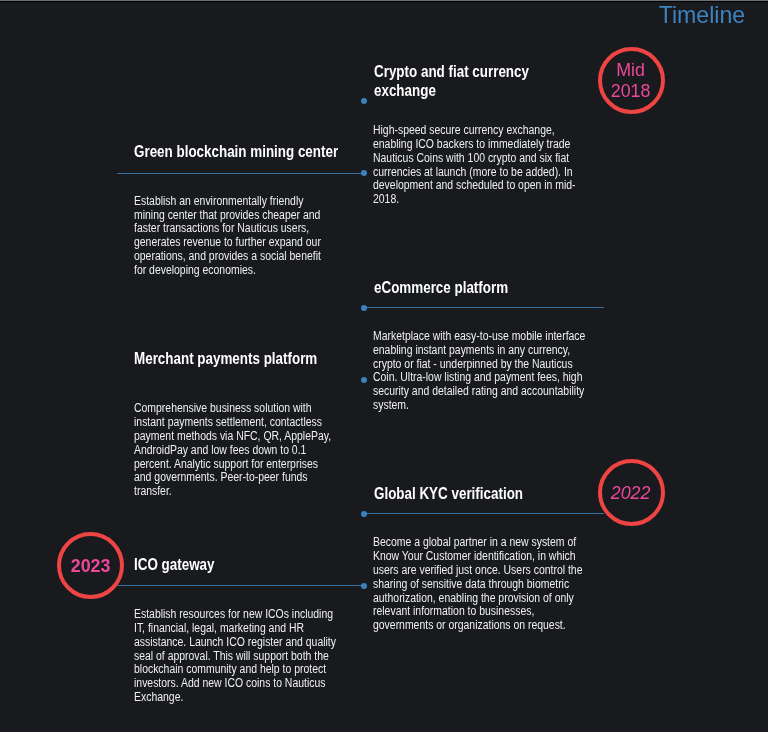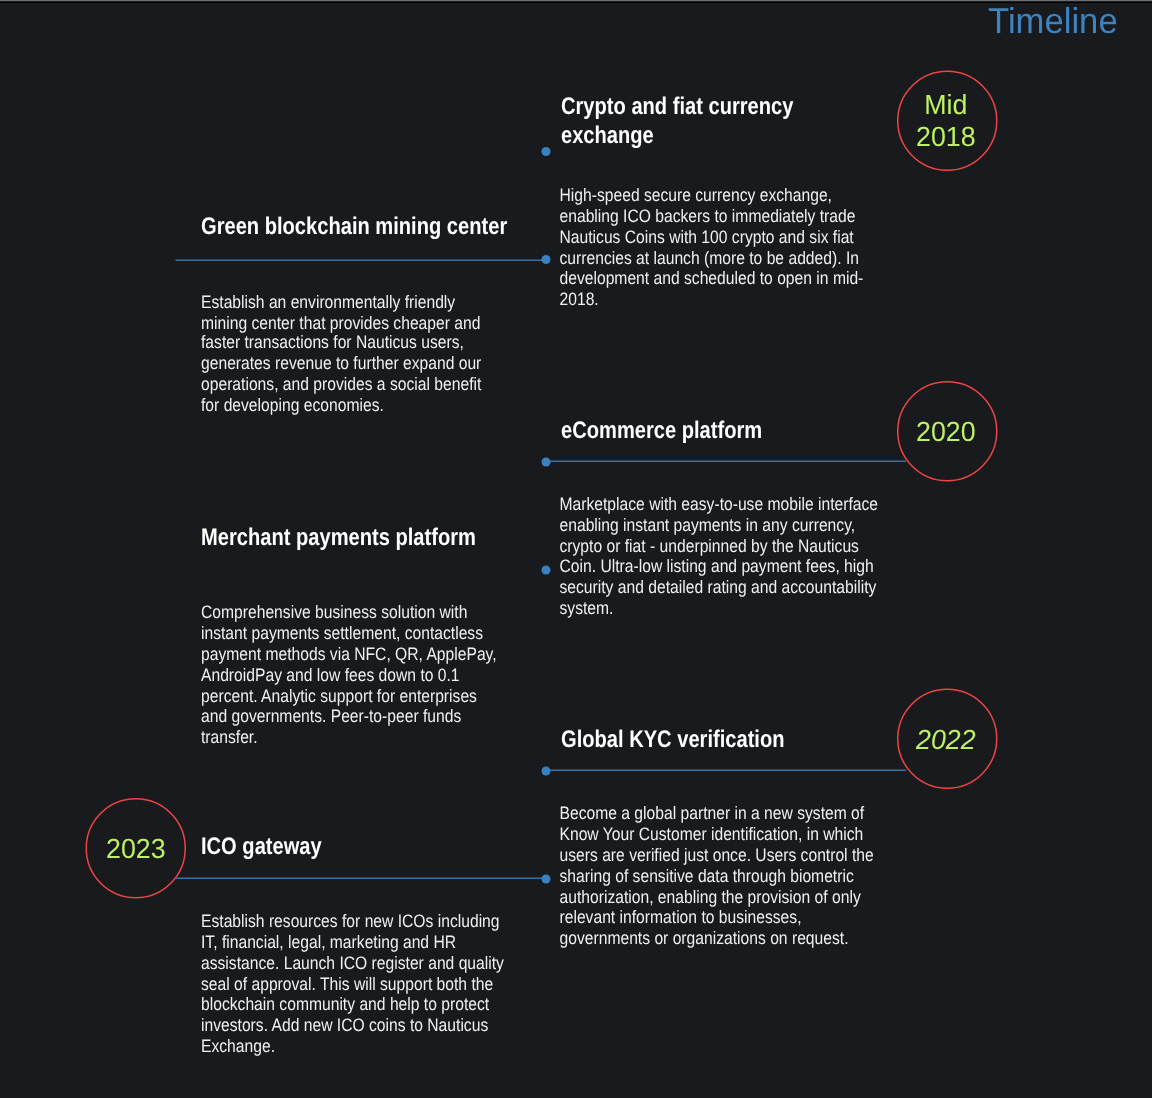--- a/index.html
+++ b/index.html
@@ -21,32 +21,32 @@
     color:#3d83c0;font-size:24px;font-weight:400;line-height:28px;
     transform:translateX(-21px) scaleX(0.962);transform-origin:center top;
   }
 
   
   #timeline{position:absolute;left:0;top:0;width:768px;height:732px;}
 
   
   .year-circle{
     position:absolute;width:67px;height:67px;border-radius:50%;
-    border:1px solid #ef4444;box-sizing:border-box;
+    border:4px solid #ef4444;box-sizing:border-box;
     display:flex;align-items:center;justify-content:center;
-    color:#bef264;font-size:18.5px;font-weight:400;line-height:21px;
+    color:#ec4899;font-size:18.5px;font-weight:400;line-height:21px;
     text-align:center;
   }
   .year-circle .year-text{transform:scaleX(0.965);}
   .year-circle.two-line .year-text{position:relative;top:-1px;}
 
   .circle-left {left:56.8px;}
   .circle-right{left:597.5px;}
   .c1{top:47px;}    .c2{top:118.5px;}  .c3{top:253.5px;}
-  .c4{top:324.5px;} .c5{top:459px;font-style:italic;}    .c6{top:531.5px;}
+  .c4{top:324.5px;} .c5{top:459px;font-style:italic;}    .c6{top:531.5px;font-weight:bold;}
 
   
   .rail-dot{position:absolute;left:360.5px;width:6px;height:6px;border-radius:50%;background:#3a81c0;}
   .d1{top:98.2px;} .d2{top:170.2px;} .d3{top:304.6px;}
   .d4{top:376.5px;} .d5{top:510.6px;} .d6{top:582.7px;}
 
   
   .conn-line{position:absolute;height:1px;background:#37719f;}
   .l2{top:173px;  left:117px;   width:246.5px;}
   .l3{top:307px;  left:363.5px; width:240.7px;}
@@ -93,23 +93,20 @@
   </div>
   <div class="rail-dot d1"></div>
   <div class="entry-title wrap title-right t1">Crypto and fiat currency exchange</div>
   <div class="entry-body body-right b1">High-speed secure currency exchange, enabling ICO backers to immediately trade Nauticus Coins with 100 crypto and six fiat currencies at launch (more to be added). In development and scheduled to open in mid-2018.</div>
 
   <div class="conn-line l2"></div>
   <div class="rail-dot d2"></div>
   <div class="entry-title title-left t2">Green blockchain mining center</div>
   <div class="entry-body body-left b2">Establish an environmentally friendly mining center that provides cheaper and faster transactions for Nauticus users, generates revenue to further expand our operations, and provides a social benefit for developing economies.</div>
 
-  <div class="year-circle circle-right c3">
-    <div class="year-text">2020</div>
-  </div>
   <div class="conn-line l3"></div>
   <div class="rail-dot d3"></div>
   <div class="entry-title title-right t3">eCommerce platform</div>
   <div class="entry-body body-right b3">Marketplace with easy-to-use mobile interface enabling instant payments in any currency, crypto or fiat - underpinned by the Nauticus Coin. Ultra-low listing and payment fees, high security and detailed rating and accountability system.</div>
 
   <div class="rail-dot d4"></div>
   <div class="entry-title title-left t4">Merchant payments platform</div>
   <div class="entry-body body-left b4">Comprehensive business solution with instant payments settlement, contactless payment methods via NFC, QR, ApplePay, AndroidPay and low fees down to 0.1 percent. Analytic support for enterprises and governments. Peer-to-peer funds transfer.</div>
 
   <div class="year-circle circle-right c5">

